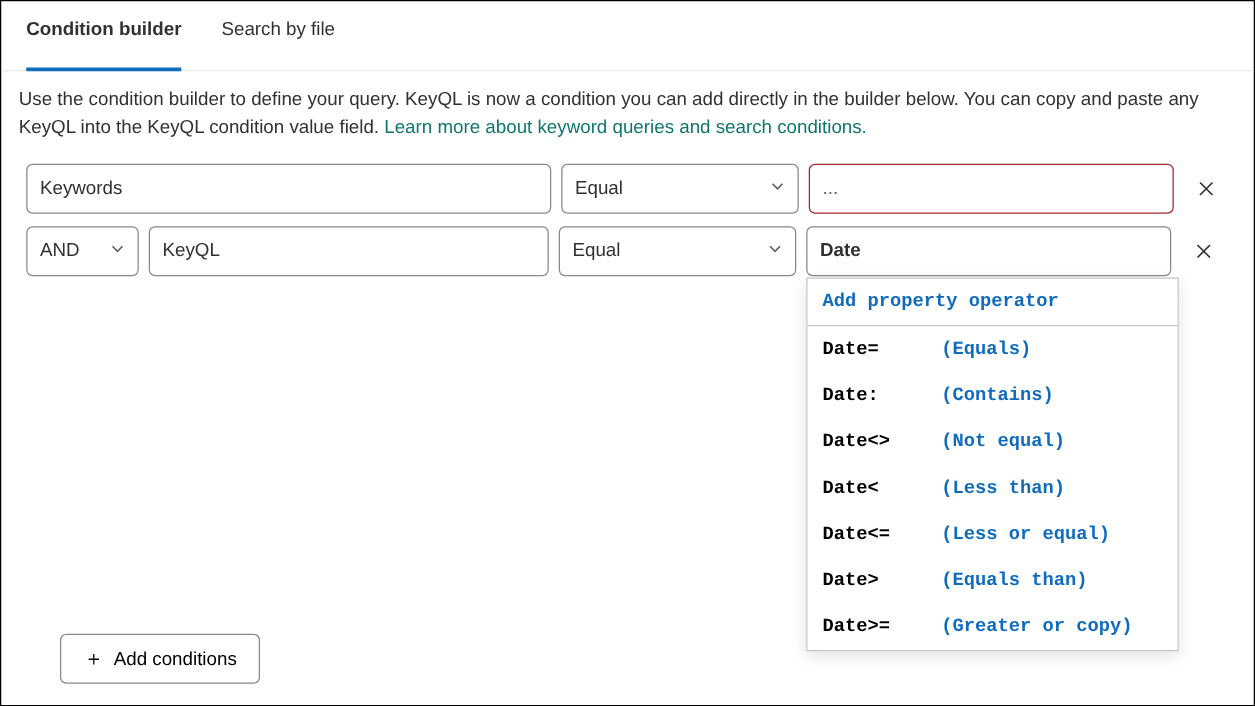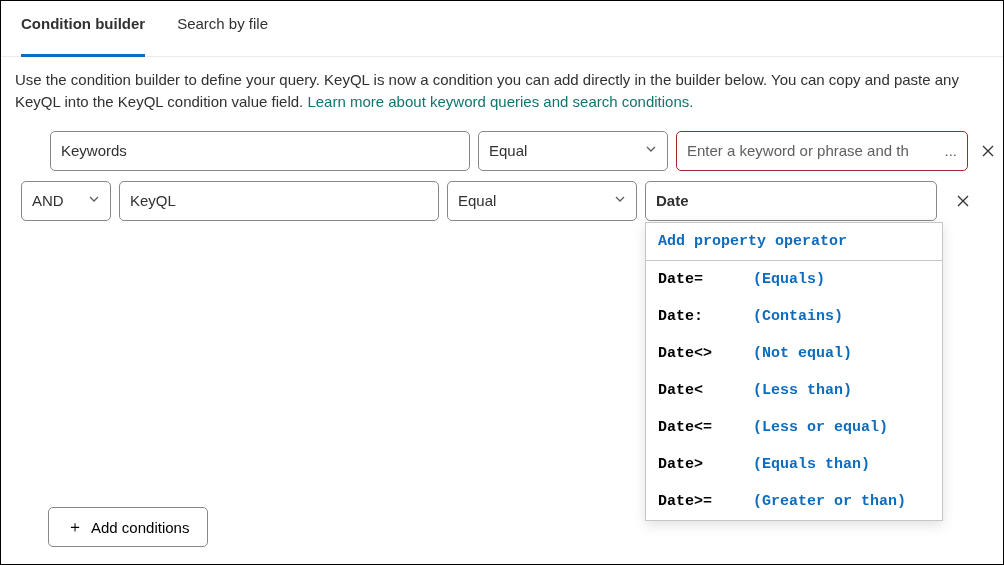--- a/index.html
+++ b/index.html
@@ -79,21 +79,21 @@
       outline: none;
       width: 100%;
       font-size: 15px;
       font-family: inherit;
       background: transparent;
     }
     .field input::placeholder {
       color: #606060;
     }
     .col-logic { width: 90px; }
-    .col-prop { flex: 0 0 420px; margin-left: 29px; }
+    .col-prop { flex: 0 0 420px; }
     .col-op { flex: 0 0 190px; }
     .col-val { flex: 0 0 292px; }
     .col-prop2 { flex: 0 0 320px; }
     .chevron {
       color: #605e5c;
       font-size: 12px;
     }
     .x-btn {
       width: 28px;
       height: 28px;
@@ -173,21 +173,20 @@
     </div>
     <div class="field col-op">
       <span>Equal</span>
       <span class="chevron">
         <svg width="12" height="12" viewBox="0 0 12 12">
             <path d="M2 4 L6 8 L10 4" stroke="#605e5c" stroke-width="1.3" fill="none"></path>
           </svg>
       </span>
     </div>
     <div class="field col-val error">
-      <input type="text" placeholder="Enter a keyword or phrase and th" style="">
       <span style="color:#606060;">...</span>
     </div>
     <div class="x-btn">
       <svg width="16" height="16" viewBox="0 0 16 16">
           <path d="M3 3 L13 13 M13 3 L3 13" stroke="#323130" stroke-width="1.3"></path>
         </svg>
     </div>
   </div>
 
   <div class="row">
@@ -234,21 +233,21 @@
         <div class="dropdown-item">
           <span class="dd-key">Date&lt;=</span>
           <span class="dd-desc">(Less or equal)</span>
         </div>
         <div class="dropdown-item">
           <span class="dd-key">Date&gt;</span>
           <span class="dd-desc">(Equals than)</span>
         </div>
         <div class="dropdown-item">
           <span class="dd-key">Date&gt;=</span>
-          <span class="dd-desc">(Greater or than)</span>
+          <span class="dd-desc">(Greater or copy)</span>
         </div>
       </div>
     </div>
     <div class="x-btn">
       <svg width="16" height="16" viewBox="0 0 16 16">
           <path d="M3 3 L13 13 M13 3 L3 13" stroke="#323130" stroke-width="1.3"></path>
         </svg>
     </div>
   </div>
 

